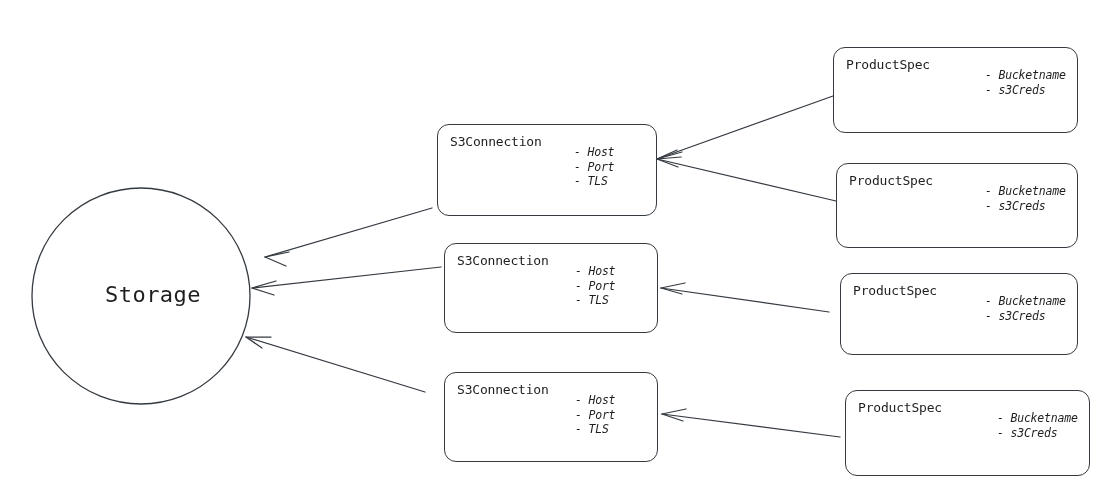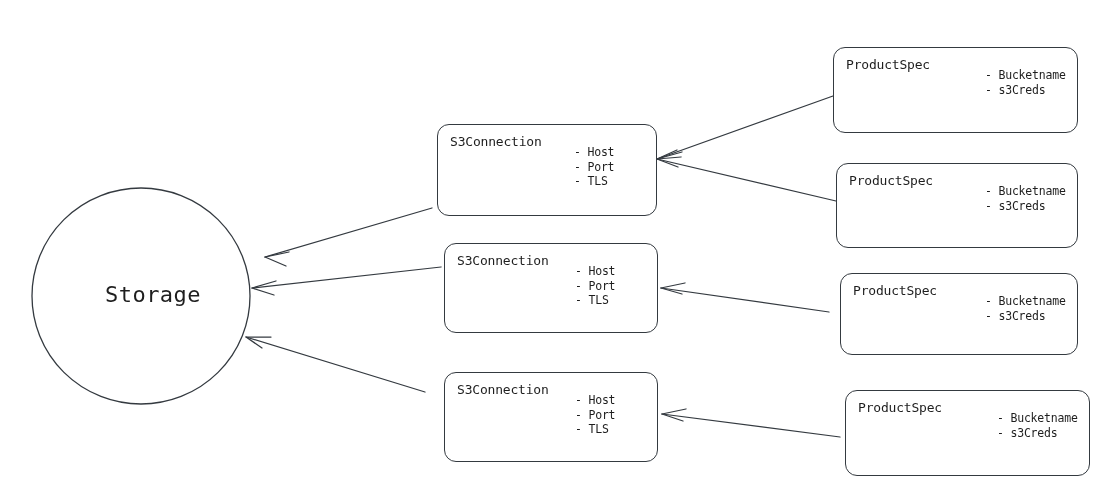--- a/index.html
+++ b/index.html
@@ -39,21 +39,21 @@
   }
   .node-fields {
     position: absolute;
     font-family: "DejaVu Sans Mono", "Liberation Mono", monospace;
     font-size: 11.5px;
     color: #1e1e1e;
     line-height: 14.5px;
     white-space: nowrap;
     letter-spacing: -0.2px;
   }
-  .node-fields div { white-space: nowrap; }
+  .node-fields div { white-space: nowrap; font-style: italic; }
   .circle-label {
     position: absolute;
     font-family: "DejaVu Sans Mono", "Liberation Mono", monospace;
     font-size: 22px;
     color: #1e1e1e;
     letter-spacing: 0.5px;
     white-space: nowrap;
   }
 </style>
 </head>

